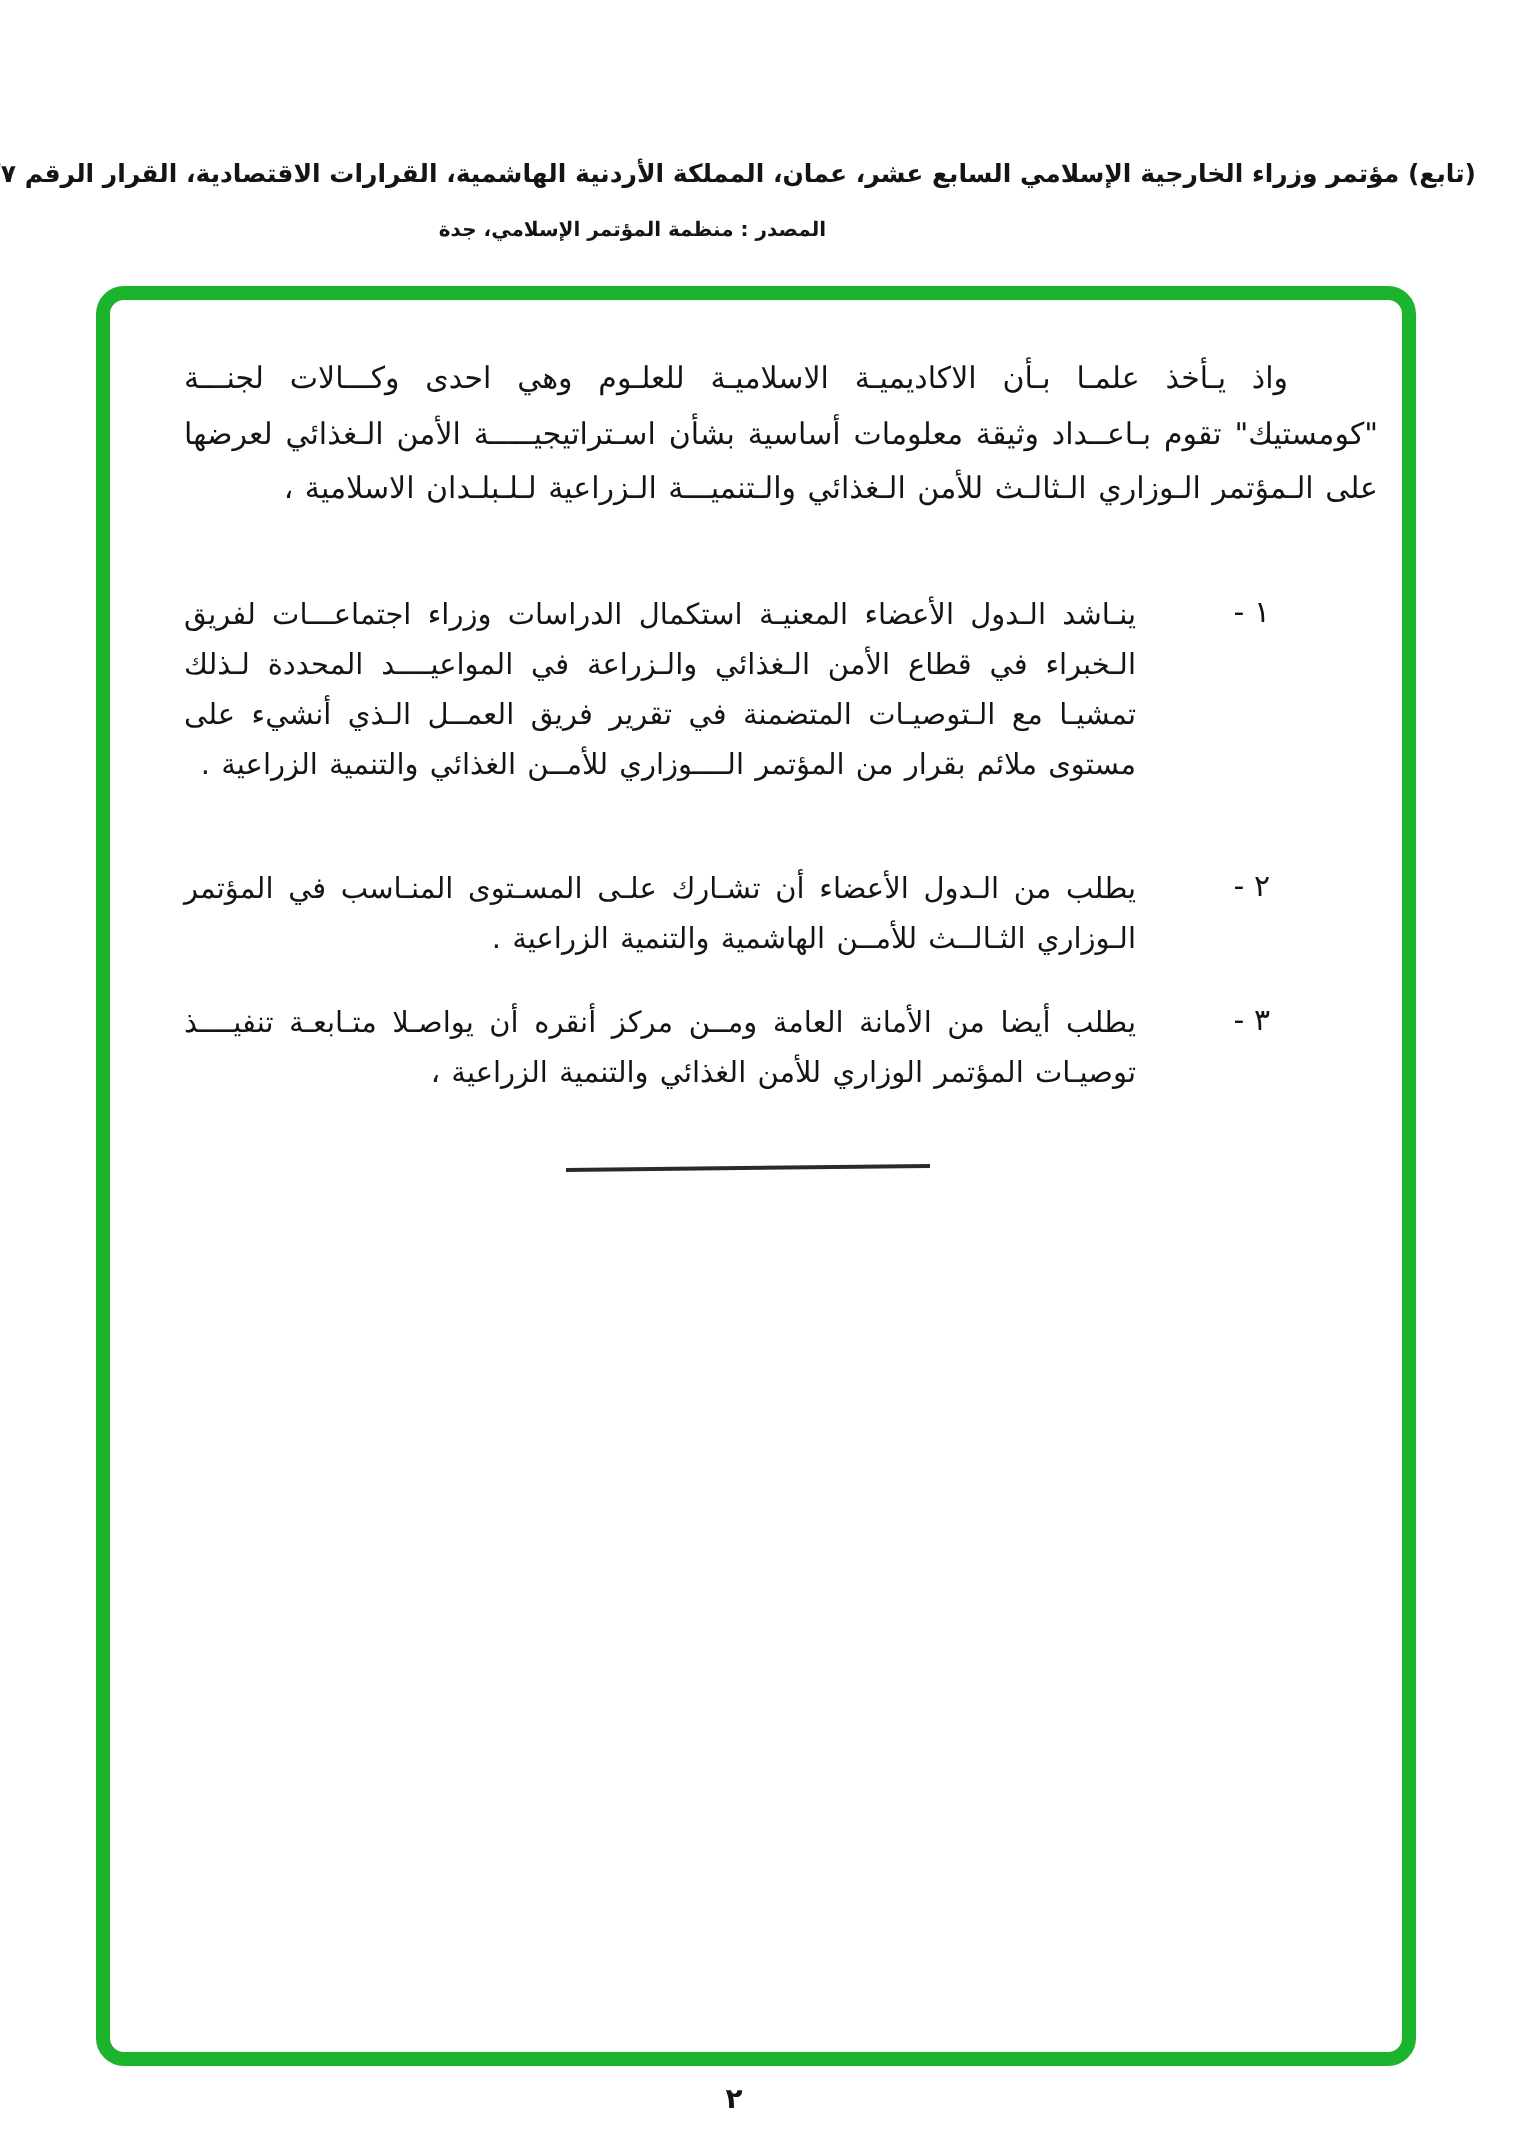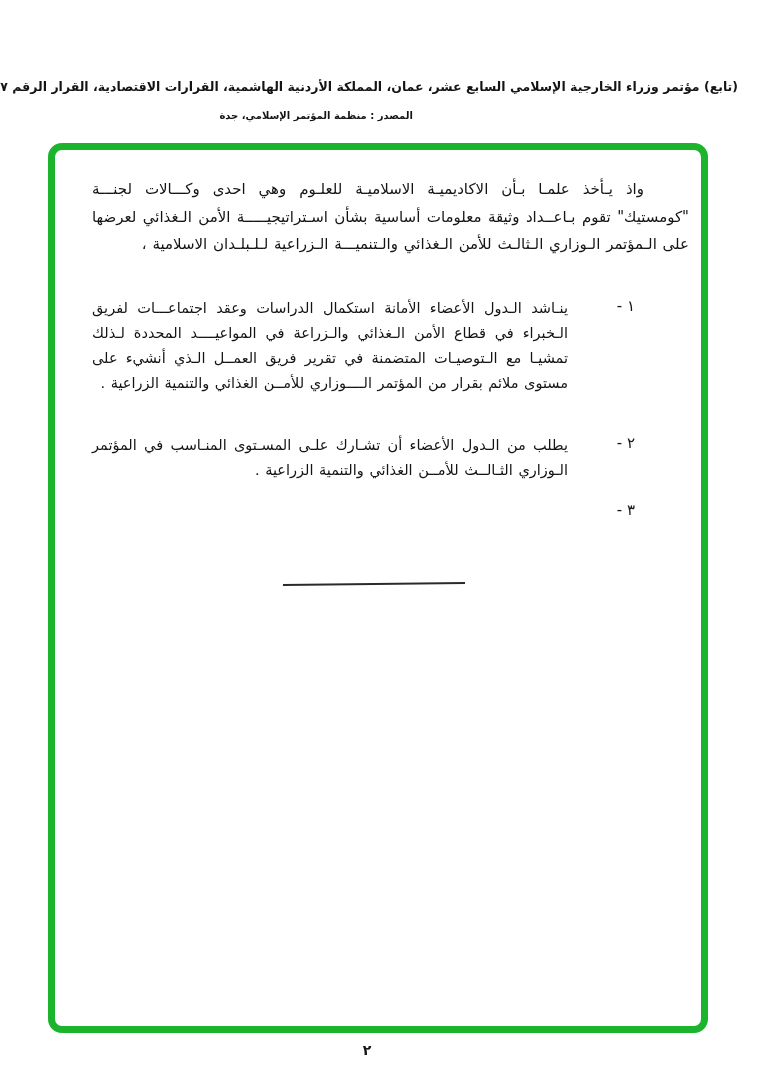--- a/index.html
+++ b/index.html
@@ -58,30 +58,31 @@
 <div class="header-line2">المصدر :  منظمة المؤتمر الإسلامي، جدة</div>
 
 <div class="green-box" style="border-color: rgb(28, 179, 45);">
   <div class="box-content">
 
     <p class="intro">واذ يـأخذ علمـا بـأن الاكاديميـة الاسلاميـة للعلـوم وهي احدى وكـــالات لجنـــة "كومستيك" تقوم بـاعــداد وثيقة معلومات أساسية بشأن اسـتراتيجيـــــة الأمن الـغذائي لعرضها على الـمؤتمر الـوزاري الـثالـث للأمن الـغذائي والـتنميـــة الـزراعية لـلـبلـدان الاسلامية ،</p>
 
     <div class="items">
   <div class="item">
     <span class="item-marker">١ -</span>
-    <p class="item-text">ينـاشد الـدول الأعضاء الأمانة استكمال الدراسات وعقد اجتماعـــات لفريق الـخبراء في قطاع الأمن الـغذائي والـزراعة في المواعيــــد المحددة لـذلك تمشيـا مع الـتوصيـات المتضمنة في تقرير فريق العمــل الـذي أنشيء على مستوى ملائم بقرار من المؤتمر الــــوزاري للأمــن الغذائي والتنمية الزراعية .</p>
+    <p class="item-text">ينـاشد الـدول الأعضاء المعنيـة استكمال الدراسات وزراء اجتماعـــات لفريق الـخبراء في قطاع الأمن الـغذائي والـزراعة في المواعيــــد المحددة لـذلك تمشيـا مع الـتوصيـات المتضمنة في تقرير فريق العمــل الـذي أنشيء على مستوى ملائم بقرار من المؤتمر الــــوزاري للأمــن الغذائي والتنمية الزراعية .</p>
   </div>
 
   <div class="item">
     <span class="item-marker">٢ -</span>
-    <p class="item-text">يطلب من الـدول الأعضاء أن تشـارك علـى المسـتوى المنـاسب في المؤتمر الـوزاري الثـالــث للأمــن الغذائي والتنمية الزراعية .</p>
+    <p class="item-text">يطلب من الـدول الأعضاء أن تشـارك علـى المسـتوى المنـاسب في المؤتمر الـوزاري الثـالــث للأمــن الهاشمية والتنمية الزراعية .</p>
   </div>
 
   <div class="item">
     <span class="item-marker">٣ -</span>
+    <p class="item-text">يطلب أيضا من الأمانة العامة ومــن مركز أنقره أن يواصـلا متـابعـة تنفيــــذ توصيـات المؤتمر الوزاري للأمن الغذائي والتنمية الزراعية ،</p>
   </div>
 </div>
 
     <div class="divider"></div>
 
   </div>
 </div>
 
 <div class="page-number">٢</div>
 

